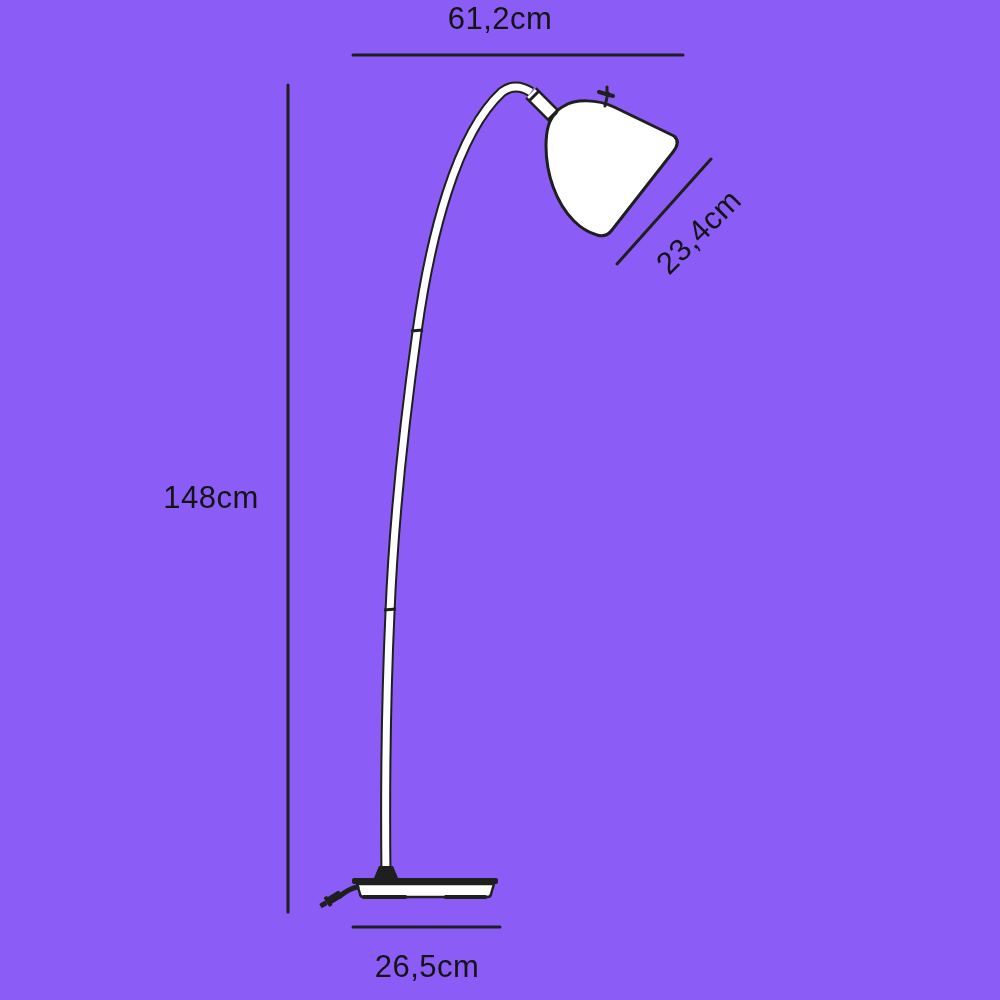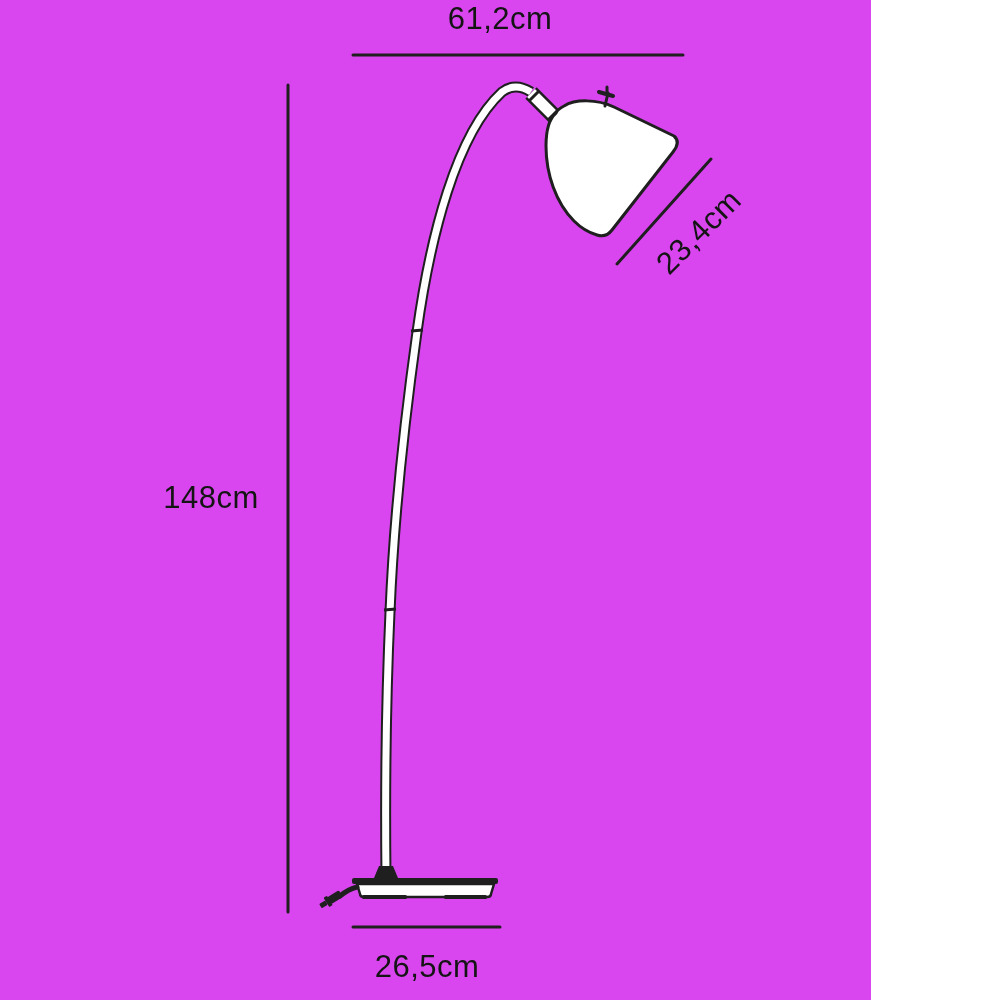--- a/index.html
+++ b/index.html
@@ -2,23 +2,23 @@
 <html><head>
 <meta charset="utf-8">
 <style>
   html, body {
     margin: 0;
     padding: 0;
     background: #ffffff;
   }
   .canvas {
     position: relative;
-    width: 871px;
+    width: 1000px;
     height: 1000px;
-    background: #d946ef;
+    background: #8b5cf6;
     overflow: hidden;
     font-family: "Liberation Sans", sans-serif;
   }
   svg { display: block; }
   text.dim-label {
     font-family: "Liberation Sans", sans-serif;
     font-size: 31px;
     letter-spacing: 0.5px;
     fill: #141414;
   }

